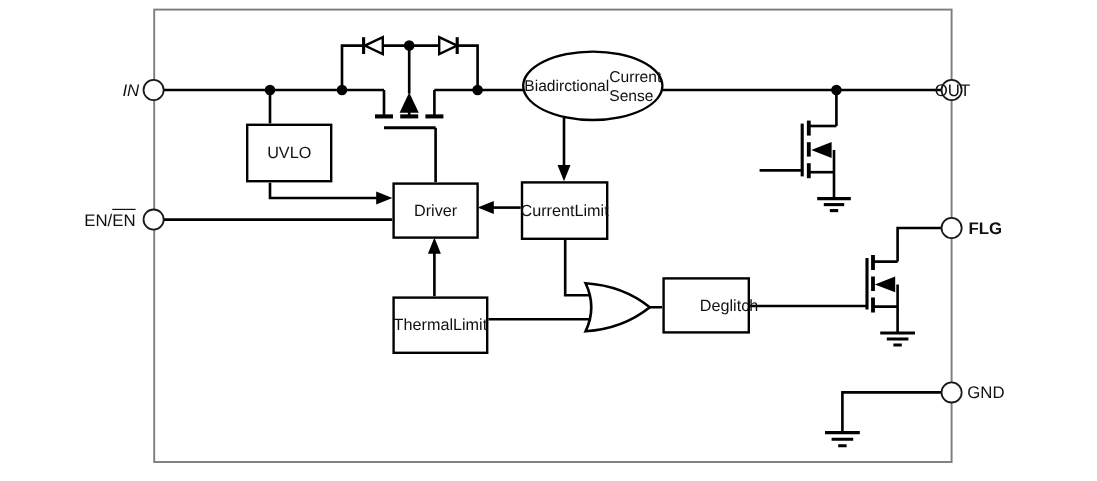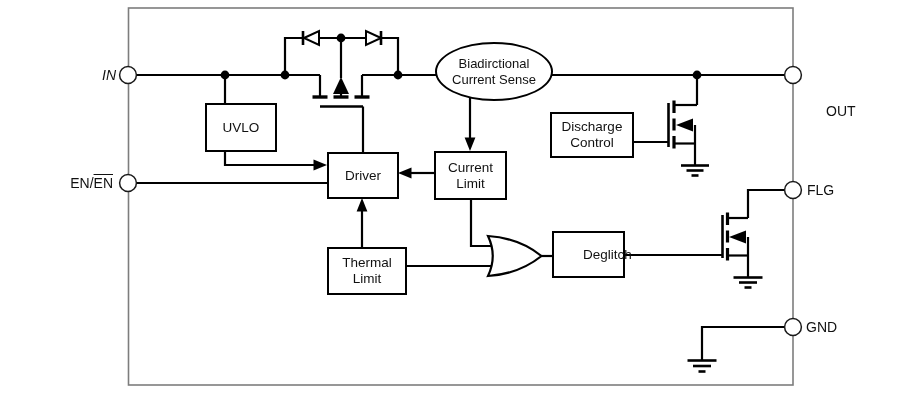--- a/index.html
+++ b/index.html
@@ -10,21 +10,21 @@
     font-family:"Liberation Sans", sans-serif;
     overflow:hidden;
   }
   .stage svg { position:absolute; left:0; top:0; }
   .blk {
     position:absolute;
     box-sizing:border-box;
     background:#ffffff;
     border:2px solid #000000;
     display:flex;
-    flex-direction:column;
+    flex-direction:row;
     align-items:center;
     justify-content:center;
     text-align:left;
     font-size:13.5px;
     line-height:16px;
     color:#111111;
   }
   .oval {
     border-radius:50%;
     font-size:13px;
@@ -190,43 +190,39 @@
 
   <div class="blk" style="left:327px; top:247px; width:80px; height:48px;">
     <span>Thermal</span>
     <span>Limit</span>
   </div>
 
   <div class="blk" style="left:552px; top:231px; width:73px; height:47px;padding-left:38px;">
     <span>Deglitch</span>
   </div>
 
-  <div class="blk" style="left:550px; top:112px; width:84px; height:46px;">
-    <span>Discharge</span>
-    <span>Control</span>
-  </div>
 
   <div class="blk oval" style="left:435px; top:42px; width:118px; height:59px;">
     <span>Biadirctional</span>
     <span>Current Sense</span>
   </div>
 
   <div class="pin-label" style="left:86px; top:67px; width:30px; text-align:right;font-style:italic;">
     <span>IN</span>
   </div>
 
   <div class="pin-label" style="left:50px; top:175px; width:63px; text-align:right;">
     <span>EN/</span><span class="ov">EN</span>
   </div>
 
-  <div class="pin-label" style="left:826px; top:67px;margin-top:36px;">
+  <div class="pin-label" style="left:779px; top:67px;">
     <span>OUT</span>
   </div>
 
-  <div class="pin-label" style="left:807px; top:182px;">
+  <div class="pin-label" style="left:807px; top:182px;font-weight:bold;">
     <span>FLG</span>
   </div>
 
   <div class="pin-label" style="left:806px; top:319px;">
     <span>GND</span>
   </div>
 
 </div>
 
 </body></html>

